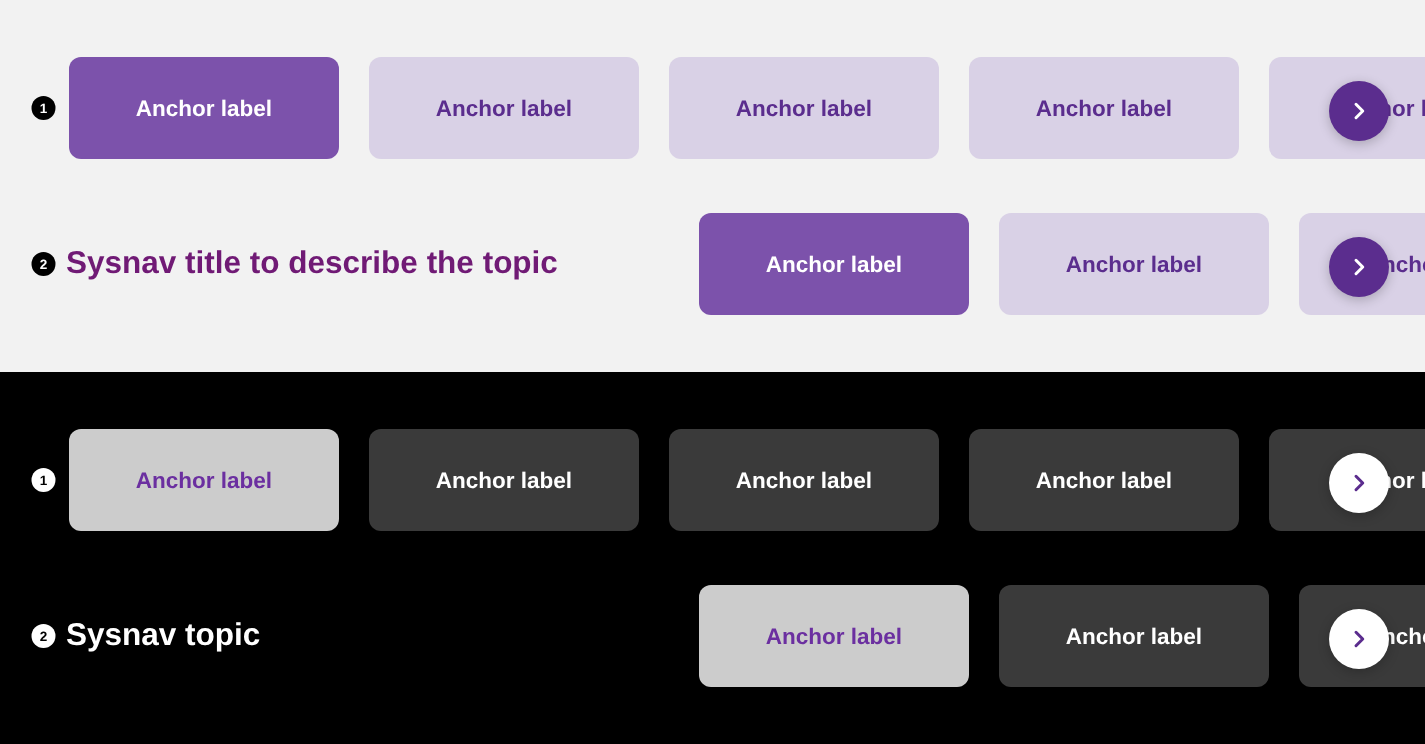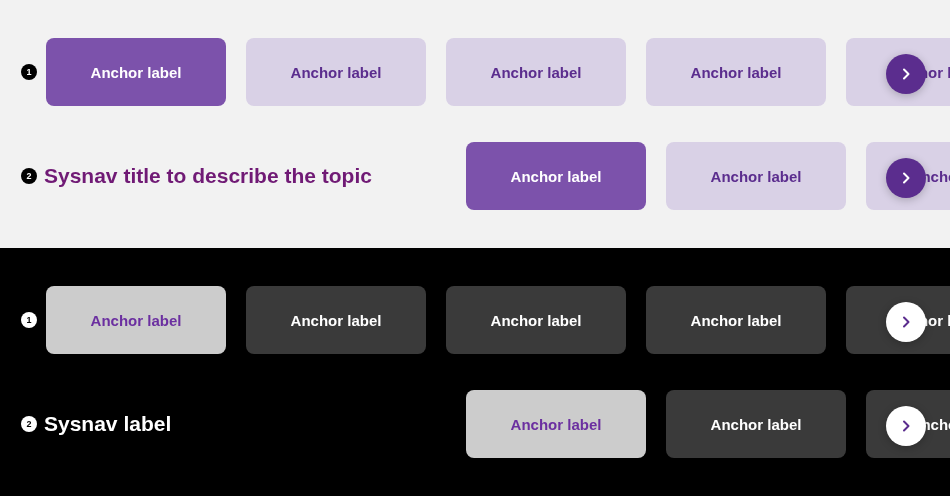--- a/index.html
+++ b/index.html
@@ -202,21 +202,21 @@
           <svg width="14" height="14" viewBox="0 0 14 14" fill="none">
             <path d="M5 2.5 L9.5 7 L5 11.5" stroke="#5b2d8e" stroke-width="2" stroke-linecap="round" stroke-linejoin="round"></path>
           </svg>
         </span>
       </button>
     </div>
 
     <div class="row row--b">
       <div class="badge badge--ondark">2</div>
 
-      <div class="sysnav-title sysnav-title--ondark">Sysnav label</div>
+      <div class="sysnav-title sysnav-title--ondark">Sysnav topic</div>
 
       <div class="track track--short">
         <div class="chip chip--dark-active">Anchor label</div>
         <div class="chip chip--dark-inactive">Anchor label</div>
         <div class="chip chip--dark-inactive">Anchor label</div>
       </div>
 
       <button class="next-btn next-btn--ondark" aria-label="Next">
         <span>
           <svg width="14" height="14" viewBox="0 0 14 14" fill="none">

